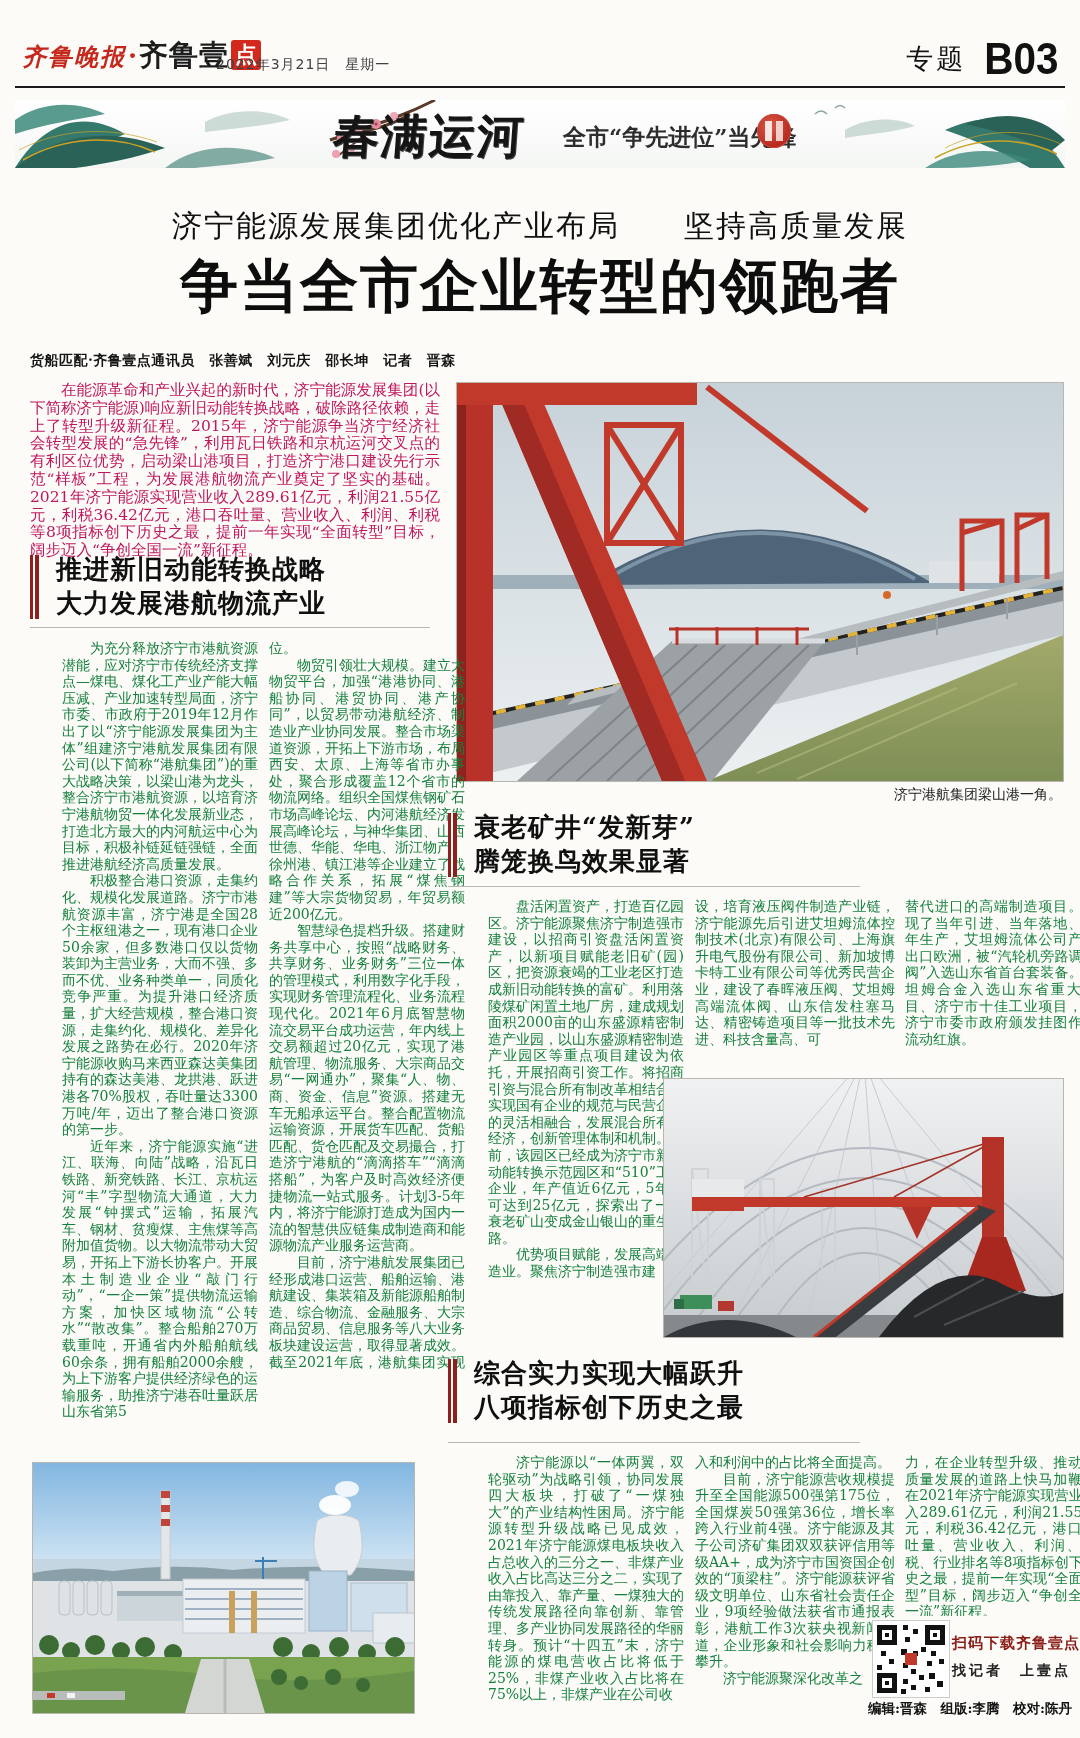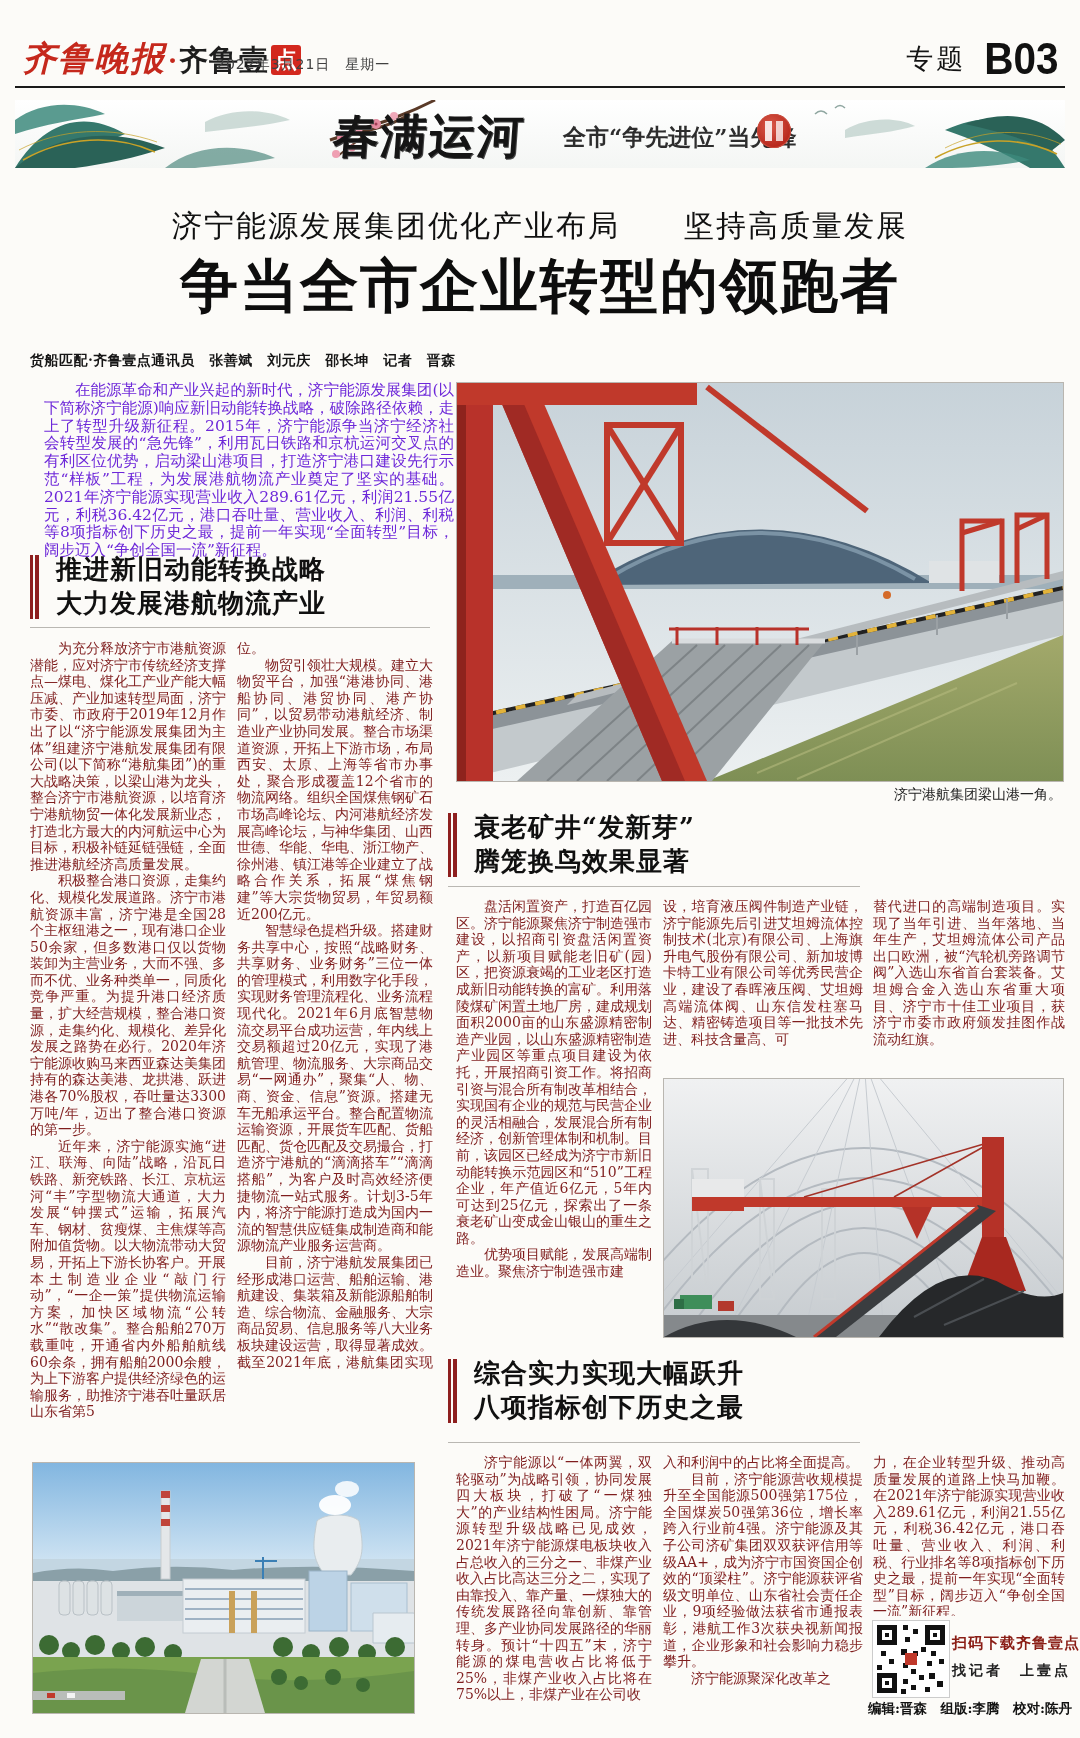--- a/index.html
+++ b/index.html
@@ -4,21 +4,21 @@
 <style>
   html,body{margin:0;padding:0;}
   body{background:#e8e6e2;}
   .page{
     position:relative;width:1080px;height:1738px;margin:0 auto;
     background:#fcfbf8;overflow:hidden;
     font-family:"DejaVu Serif","Liberation Serif",serif;color:#1c1c1c;
   }
   
   .logo{position:absolute;left:22px;top:36px;white-space:nowrap;}
-  .logo .main{font-size:34px;font-weight:900;font-style:italic;color:#c5281c;letter-spacing:2px;margin-top:16px;}
+  .logo .main{font-size:24px;font-weight:900;font-style:italic;color:#c5281c;letter-spacing:2px;margin-top:16px;}
   .logo .dot{font-size:26px;color:#c5281c;font-weight:900;margin:0 2px;}
   .logo .sub{font-size:29px;font-weight:900;color:#1d1d1d;letter-spacing:1px;}
   .logo .badge{display:inline-block;width:30px;height:30px;background:#d3281e;color:#fff;
     font-size:22px;font-weight:700;text-align:center;line-height:30px;border-radius:3px;
     vertical-align:3px;margin-left:2px;font-family:"DejaVu Sans","Liberation Sans",sans-serif;}
   .dateline{position:absolute;left:216px;top:56px;font-size:14px;color:#404040;letter-spacing:1px;
     font-family:"DejaVu Sans","Liberation Sans",sans-serif;}
   .pagelabel{position:absolute;right:18px;top:34px;white-space:nowrap;}
   .pagelabel .sec{font-size:27px;color:#141414;letter-spacing:3px;vertical-align:6px;}
   .pagelabel .num{font-size:44px;color:#111;font-weight:700;margin-left:10px;
@@ -33,30 +33,30 @@
   .seal{position:absolute;left:742px;top:14px;width:34px;height:34px;border-radius:50%;
     background:radial-gradient(circle at 40% 35%,#d95a4a,#b8281d 70%);box-shadow:0 0 0 1px #c94b3c inset;}
   .seal i{position:absolute;left:8px;top:7px;width:7px;height:20px;background:rgba(255,255,255,.85);display:block;}
   .seal em{position:absolute;left:19px;top:7px;width:7px;height:20px;background:rgba(255,255,255,.75);display:block;}
   
   .kicker{position:absolute;left:0;right:0;top:206px;text-align:center;font-size:30px;font-weight:400;
     color:#111;letter-spacing:2px;white-space:nowrap;}
   .title{position:absolute;left:0;right:0;top:248px;text-align:center;font-size:58px;font-weight:900;
     color:#0d0d0d;letter-spacing:2px;white-space:nowrap;}
   .byline{position:absolute;left:30px;top:352px;font-size:14px;font-weight:700;color:#161616;letter-spacing:.5px;}
-  .intro{position:absolute;left:44px;top:382px;width:410px;font-size:15.5px;line-height:17.8px;
-    text-align:justify;text-indent:2em;color:#6d28d9;}
+  .intro{position:absolute;left:30px;top:382px;width:410px;font-size:15.5px;line-height:17.8px;
+    text-align:justify;text-indent:2em;color:#be185d;}
   
   .sec-head{position:absolute;}
   .sec-head .bars{position:absolute;left:0;top:3px;bottom:3px;width:9px;
     background:linear-gradient(90deg,#8e1f1f 0 3px,#fcfbf8 3px 5px,#8e1f1f 5px 9px);}
   .sec-head h2{margin:0 0 0 26px;font-size:26px;line-height:34px;font-weight:700;color:#101010;letter-spacing:1px;white-space:nowrap;}
   .rule{position:absolute;height:1px;background:#b9b7b2;}
   
-  .col{position:absolute;font-size:14px;line-height:16.6px;text-align:justify;color:#7f1d1d;overflow:hidden;}
+  .col{position:absolute;font-size:14px;line-height:16.6px;text-align:justify;color:#15803d;overflow:hidden;margin-left:32px;}
   .col p{margin:0;text-indent:2em;}
   .col p.cont{text-indent:0;}
   
   .photo{position:absolute;border:1px solid #b9b6b0;overflow:hidden;background:#dfe3e6;}
   .photo svg{display:block;}
   .caption{position:absolute;font-size:14px;color:#222;}
   
   .qrbox{position:absolute;left:872px;top:1620px;width:76px;height:76px;background:#fff;border:1px solid #ccc;}
   .qr-line1{position:absolute;left:952px;top:1634px;font-size:15px;font-weight:900;color:#8a1d15;letter-spacing:1px;white-space:nowrap;}
   .qr-line2{position:absolute;left:952px;top:1662px;font-size:14px;font-weight:700;color:#222;letter-spacing:3px;white-space:nowrap;}

